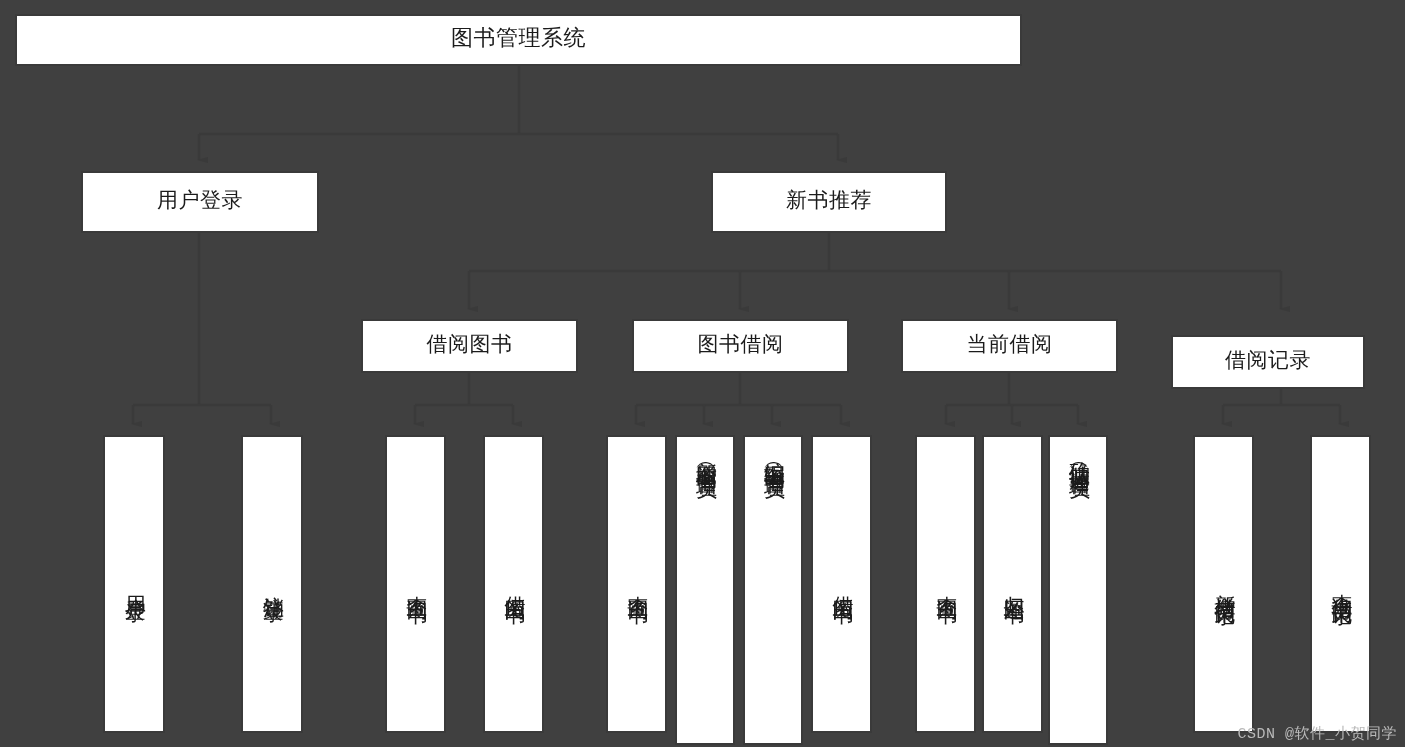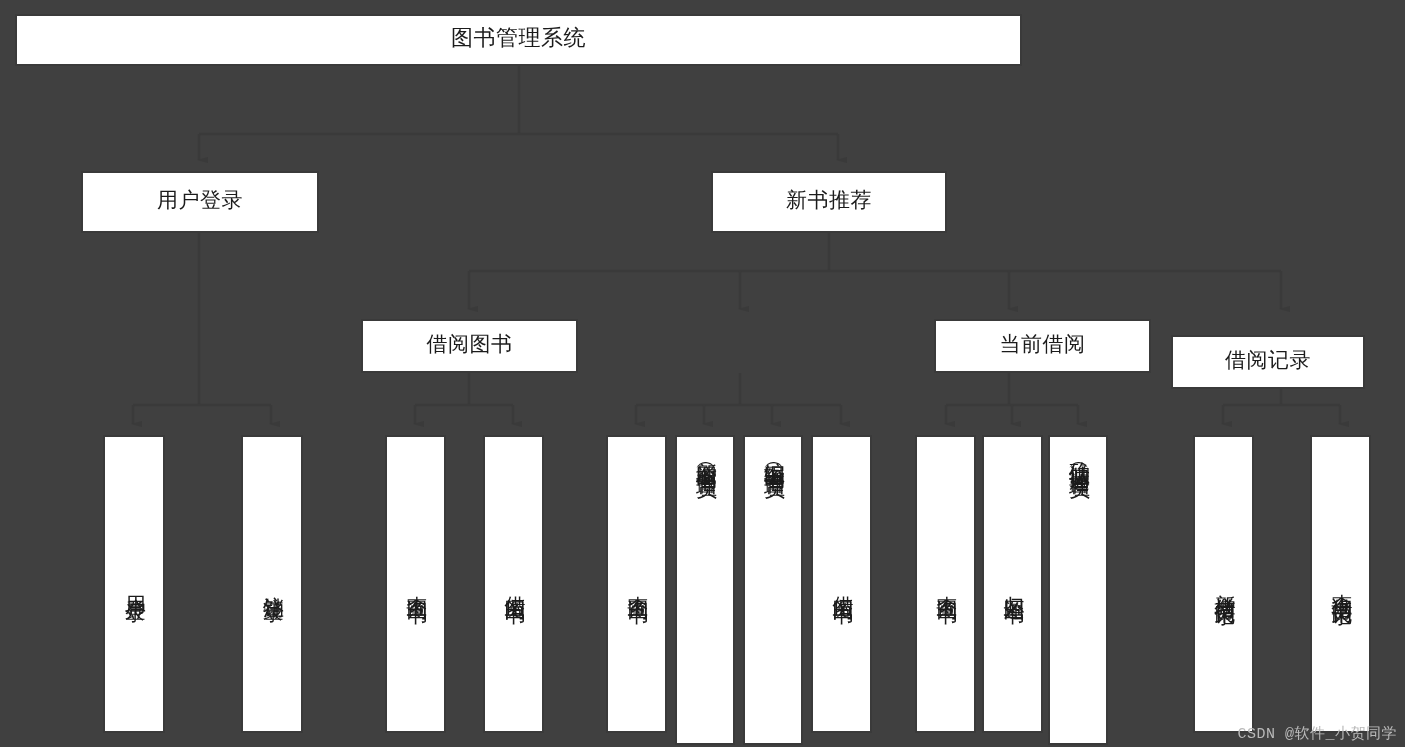--- a/index.html
+++ b/index.html
@@ -136,21 +136,24 @@
   <div class="node h" style="left:81px; top:171px; width:238px; height:62px;">
     <span class="lbl">用户登录</span>
   </div>
   <div class="node h" style="left:711px; top:171px; width:236px; height:62px;">
     <span class="lbl">新书推荐</span>
   </div>
 
   <div class="node h" style="left:361px; top:319px; width:217px; height:54px;">
     <span class="lbl">借阅图书</span>
   </div>
-  <div class="node h" style="left:901px; top:319px; width:217px; height:54px;margin-left:33px;">
+  <div class="node h" style="left:632px; top:319px; width:217px; height:54px;">
+    <span class="lbl">图书借阅</span>
+  </div>
+  <div class="node h" style="left:901px; top:319px; width:217px; height:54px;">
     <span class="lbl">当前借阅</span>
   </div>
   <div class="node h" style="left:1171px; top:319px; width:194px; height:54px;margin-top:16px;">
     <span class="lbl">借阅记录</span>
   </div>
 
   <div class="node v mid" style="left:103px; top:435px; width:62px; height:298px;">
     <span class="lbl">用户登录</span>
   </div>
   <div class="node v mid" style="left:241px; top:435px; width:62px; height:298px;">

